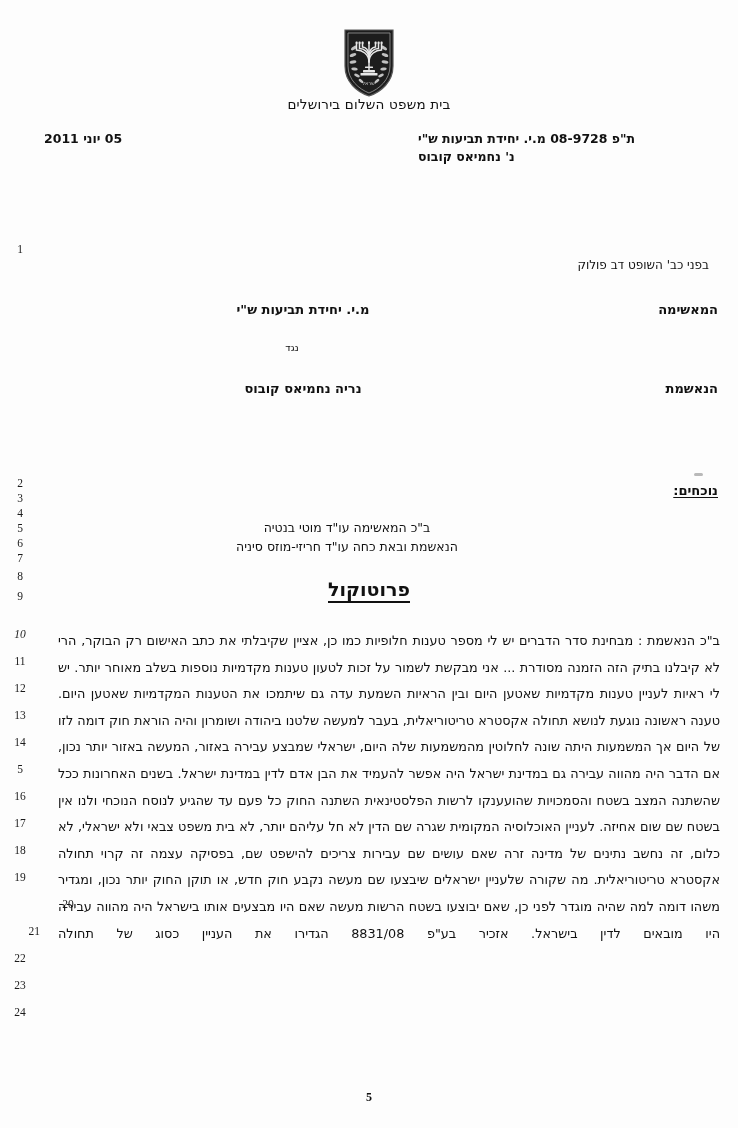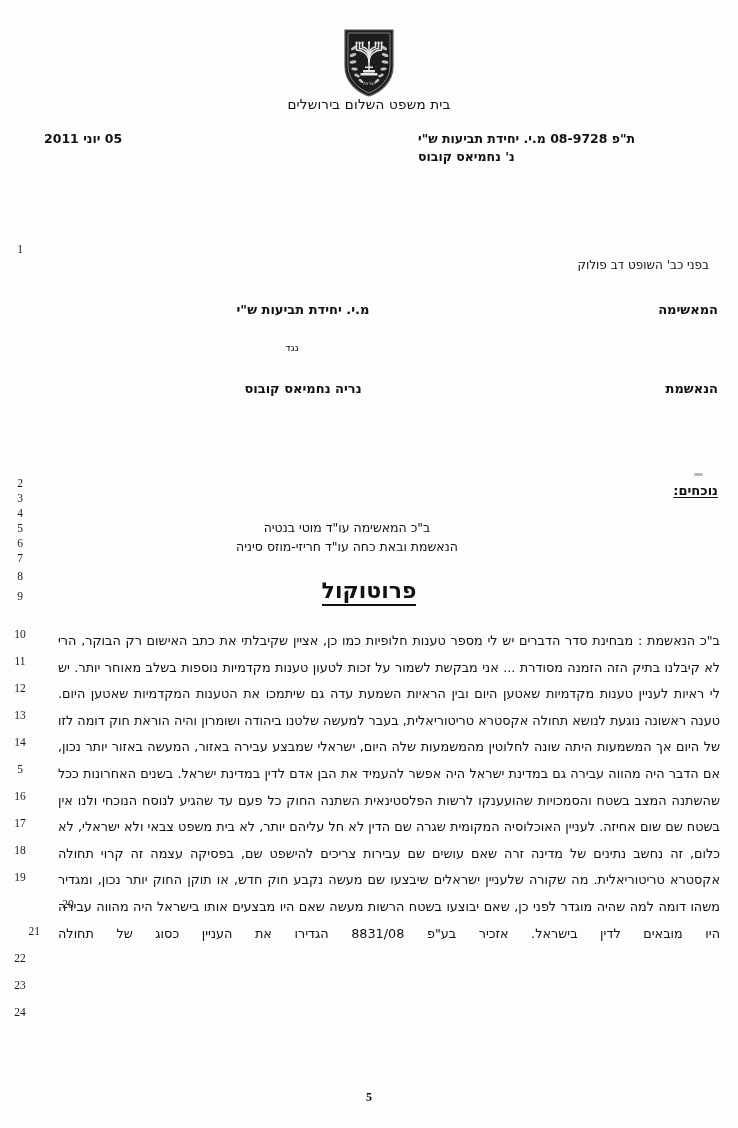--- a/index.html
+++ b/index.html
@@ -141,21 +141,21 @@
     line-height: 1.5;
   }
 
   
   .protocol {
     position: absolute;
     top: 578px;
     left: 0;
     right: 0;
     text-align: center;
-    font-size: 22px;
+    font-size: 19px;
     font-weight: bold;
   }
   .protocol span {
     border-bottom: 2.5px solid #111;
     padding-bottom: 1px;
   }
 
   
   .linenums {
     position: absolute;
@@ -292,21 +292,21 @@
   <div class="linenums">
       <div class="linenum" style="top: 243px;">1</div>
       <div class="linenum" style="top: 477px;">2</div>
       <div class="linenum" style="top: 492px;">3</div>
       <div class="linenum" style="top: 507px;">4</div>
       <div class="linenum" style="top: 522px;">5</div>
       <div class="linenum" style="top: 537px;">6</div>
       <div class="linenum" style="top: 552px;">7</div>
       <div class="linenum" style="top: 570px;">8</div>
       <div class="linenum" style="top: 590px;">9</div>
-      <div class="linenum" style="top: 628px;">10</div>
+      <div class="linenum" style="top: 628px; font-style: italic;">10</div>
       <div class="linenum" style="top: 655px;">11</div>
       <div class="linenum" style="top: 682px;">12</div>
       <div class="linenum" style="top: 709px;">13</div>
       <div class="linenum" style="top: 736px;">14</div>
       <div class="linenum" style="top: 763px;">5</div>
       <div class="linenum" style="top: 790px;">16</div>
       <div class="linenum" style="top: 817px;">17</div>
       <div class="linenum" style="top: 844px;">18</div>
       <div class="linenum" style="top: 871px;">19</div>
       <div class="linenum" style="top: 898px; padding-left: 48px;">20</div>

